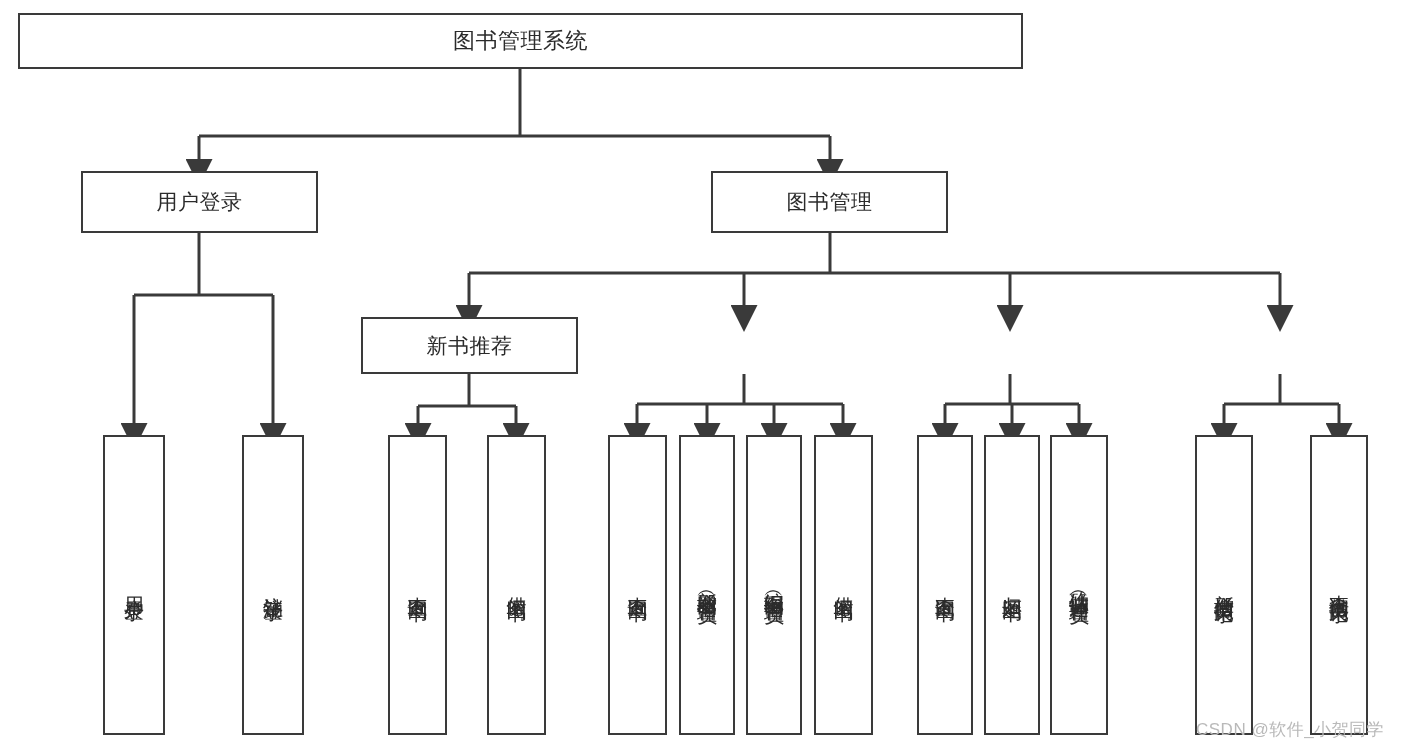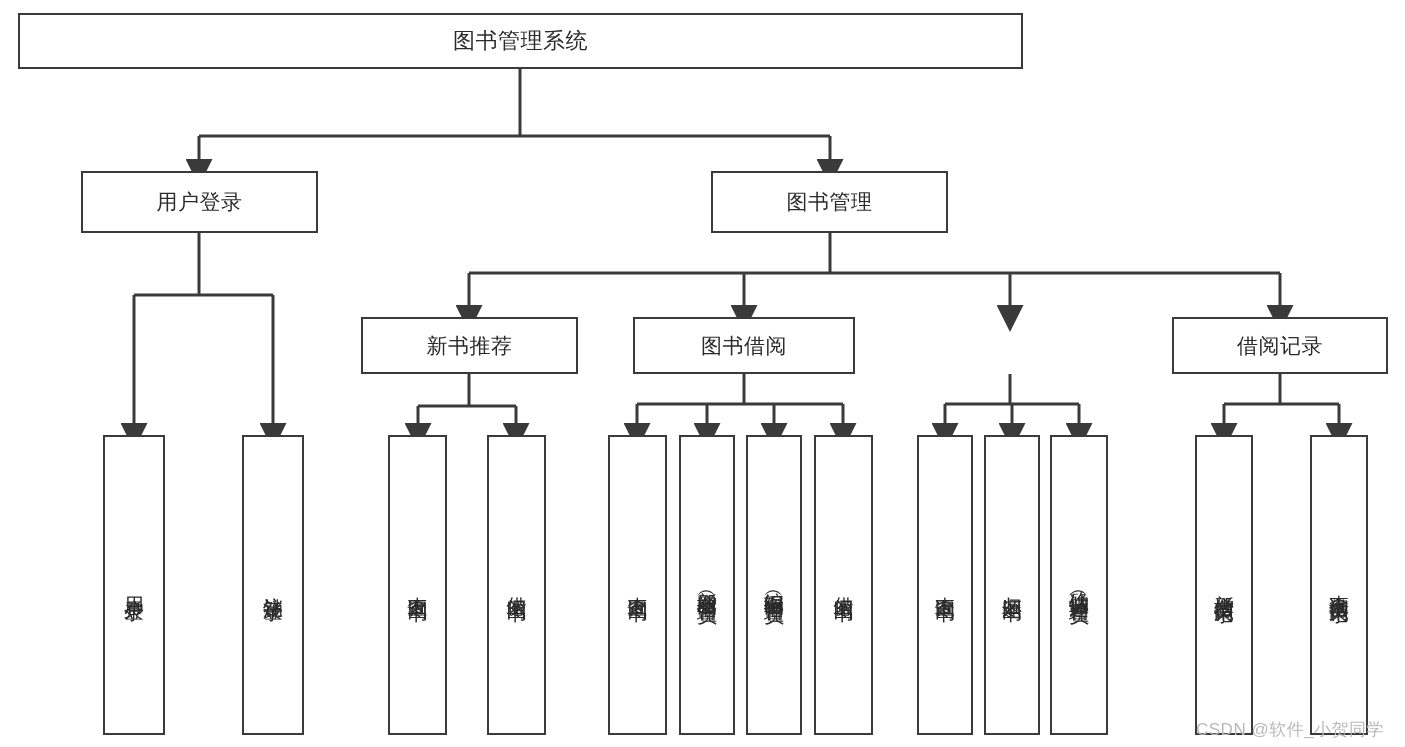--- a/index.html
+++ b/index.html
@@ -131,26 +131,20 @@
   <div class="node horiz" style="left: 81px; top: 171px; width: 237px; height: 62px;">
       <span>用户登录</span>
     </div>
   <div class="node horiz" style="left: 711px; top: 171px; width: 237px; height: 62px;">
       <span>图书管理</span>
     </div>
 
   <div class="node horiz" style="left: 361px; top: 317px; width: 217px; height: 57px; justify-content: center;">
       <span>新书推荐</span>
     </div>
-  <div class="node horiz" style="left: 633px; top: 317px; width: 222px; height: 57px;">
-      <span>图书借阅</span>
-    </div>
-  <div class="node horiz" style="left: 1172px; top: 317px; width: 216px; height: 57px;">
-      <span>借阅记录</span>
-    </div>
 
   <div class="node vert" style="left: 103px; top: 435px; width: 62px; height: 300px;">
       <span class="vtext">用户登录</span>
     </div>
   <div class="node vert" style="left: 242px; top: 435px; width: 62px; height: 300px;">
       <span class="vtext">注销登录</span>
     </div>
   <div class="node vert" style="left: 388px; top: 435px; width: 59px; height: 300px;">
       <span class="vtext">查询图书</span>
     </div>

